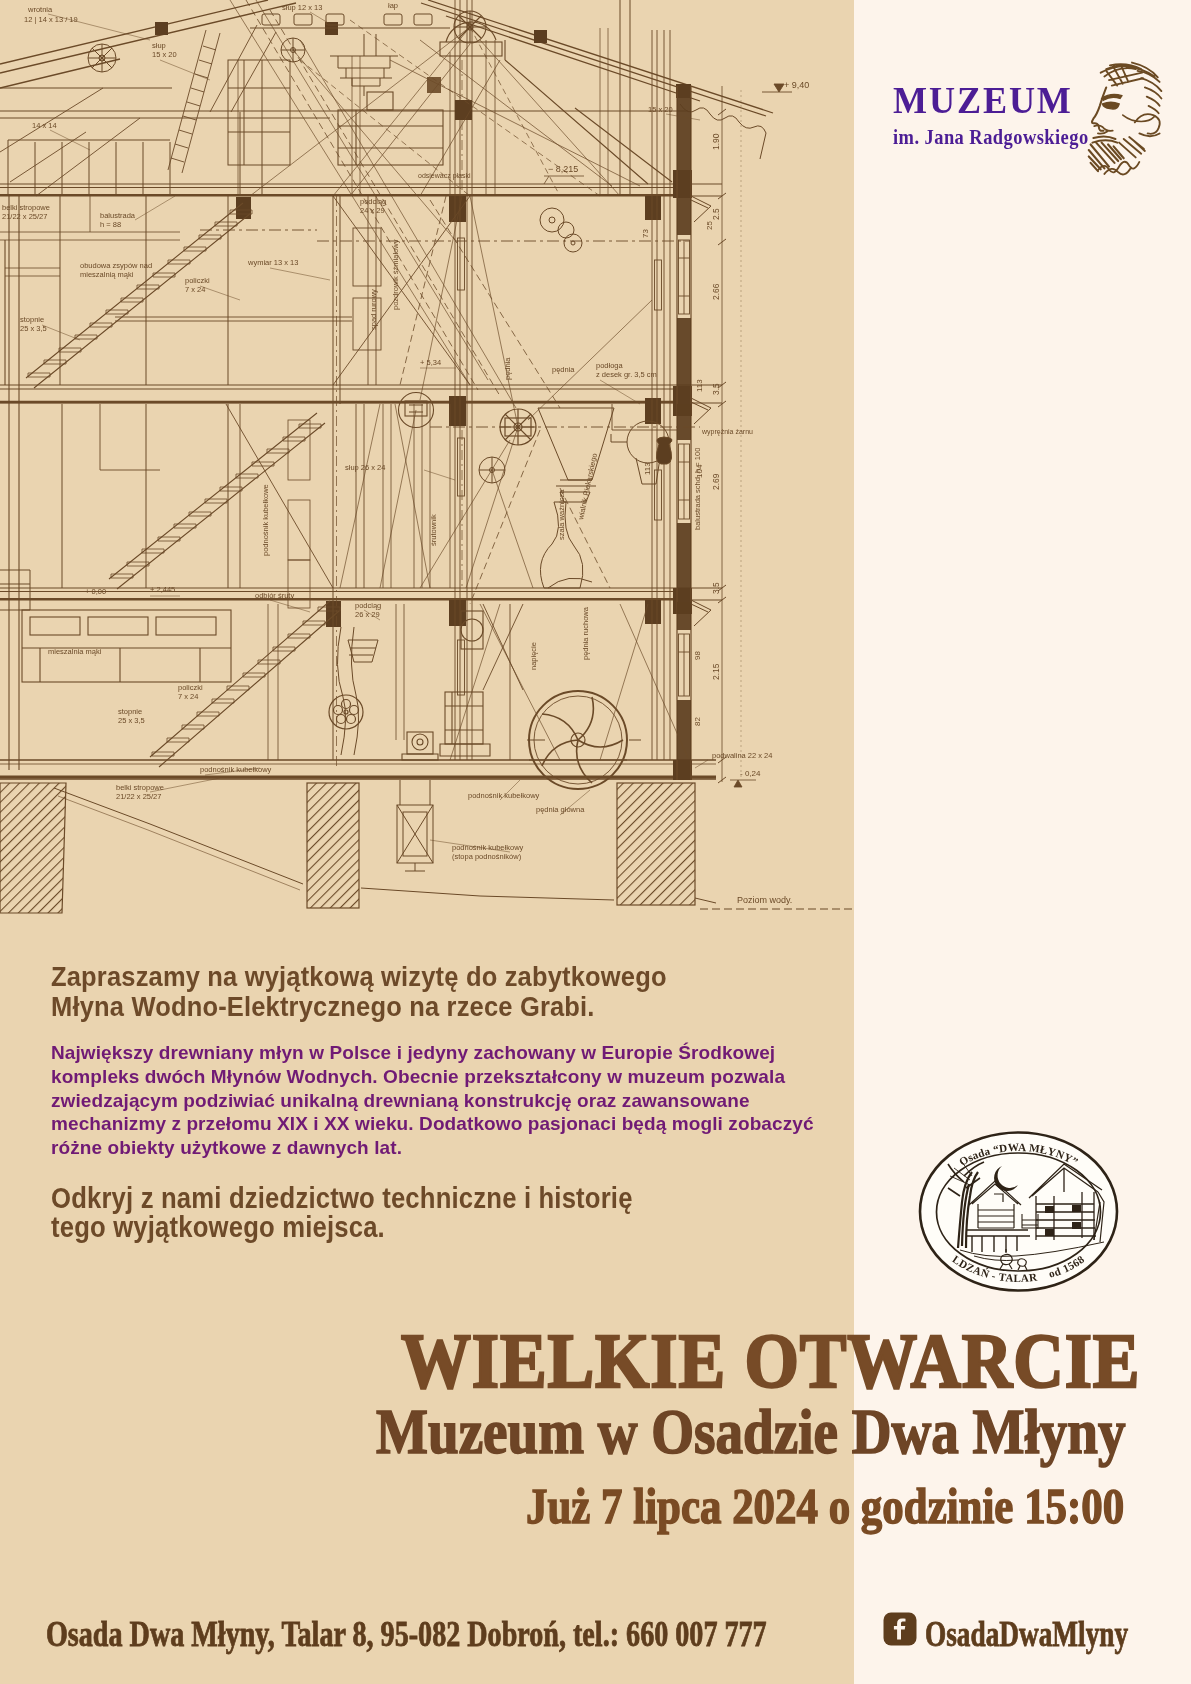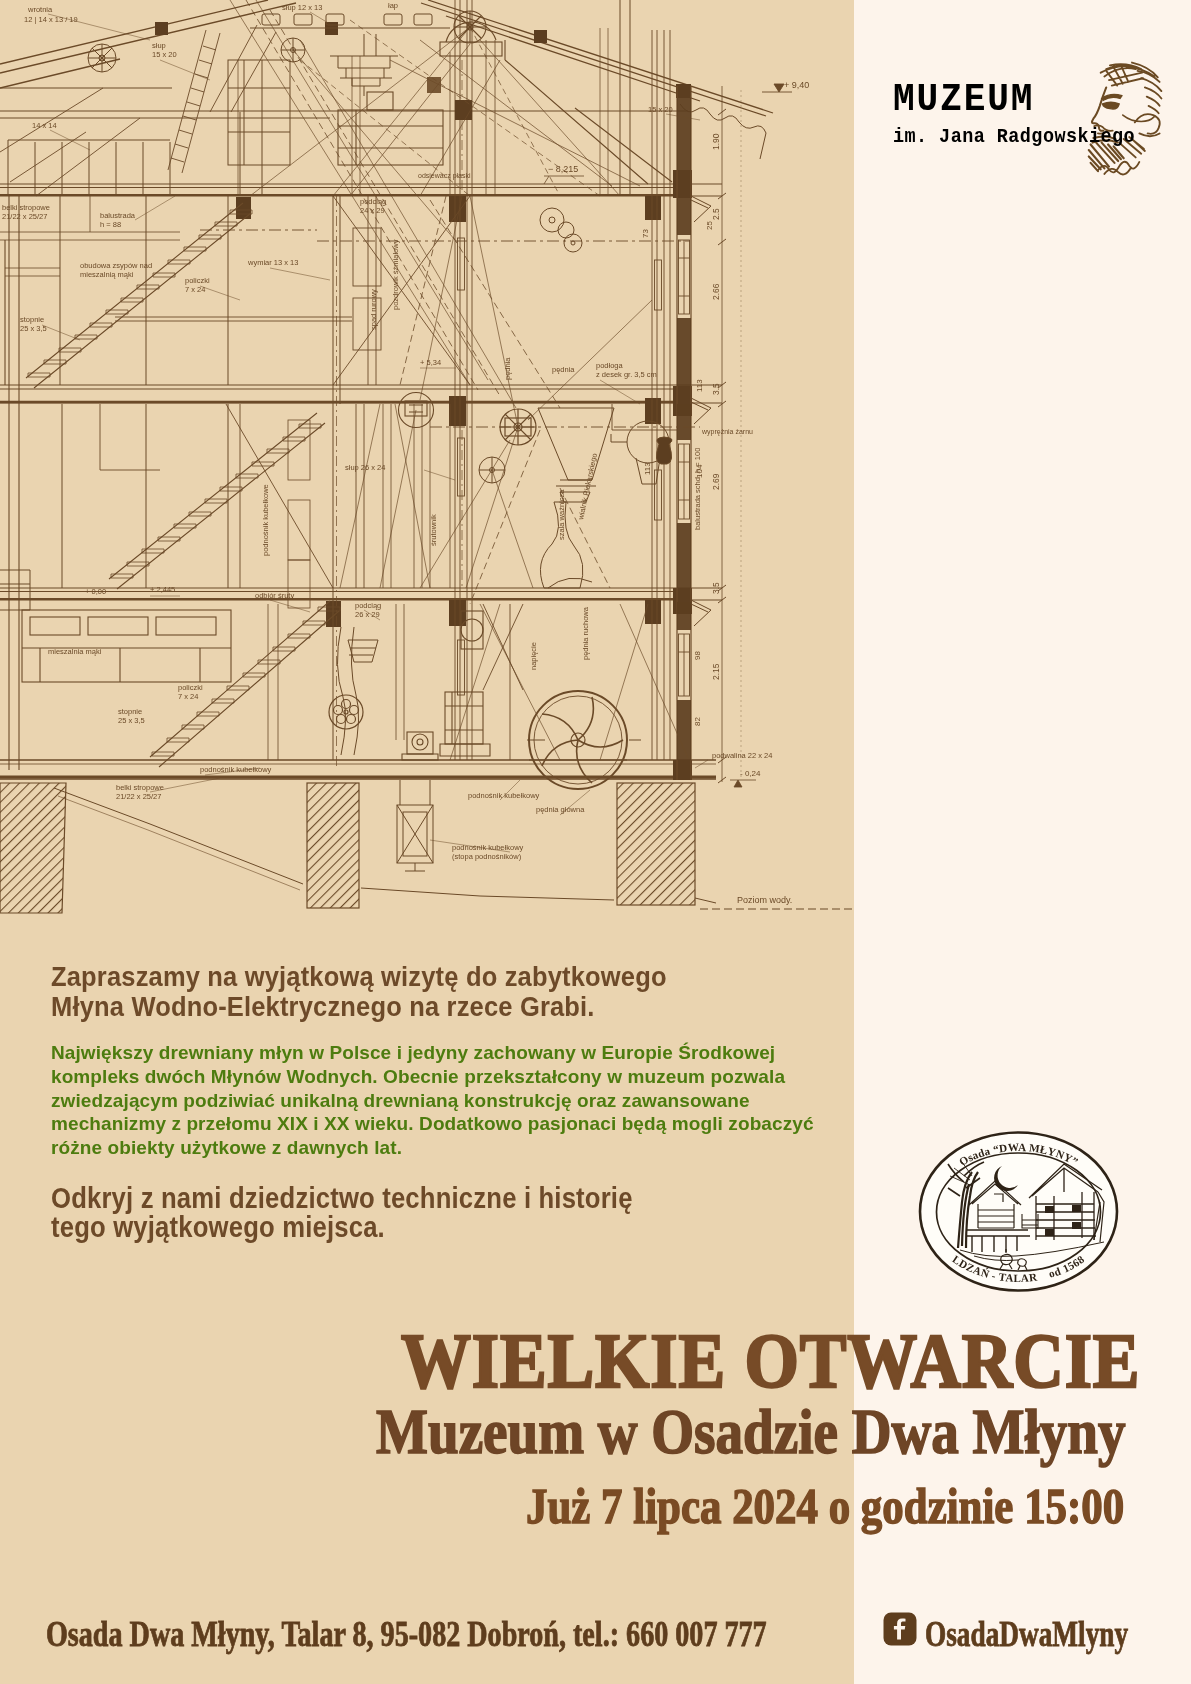--- a/index.html
+++ b/index.html
@@ -1,22 +1,22 @@
 <!DOCTYPE html>
 <html><head>
 <meta charset="utf-8">
 <style>
   html,body{margin:0;padding:0}
   body{width:1191px;height:1684px;position:relative;background:#fdf4eb;font-family:"Liberation Sans",sans-serif;overflow:hidden}
   .tan{position:absolute;left:0;top:0;width:854px;height:1684px;background:#ead4b0}
-  .muzeum{position:absolute;left:893px;top:81px;color:#000000;font-family:Liberation Mono, monospace}
+  .muzeum{position:absolute;left:893px;top:81px;color:#4c1d95;font-family:Liberation Serif, serif}
   .muzeum .big{font-size:38px;font-weight:bold;letter-spacing:2px;line-height:1;transform:scaleX(0.95);transform-origin:left}
   .muzeum .small{font-size:21px;font-weight:bold;margin-top:6px;letter-spacing:0.5px;transform:scaleX(0.88);transform-origin:left}
   .h1{position:absolute;left:51px;top:962px;width:740px;transform:scaleX(0.91);transform-origin:left;font-size:28px;font-weight:bold;color:#6d4a29;line-height:30px;letter-spacing:0.2px}
-  .para{position:absolute;left:51px;top:1041px;width:790px;font-size:19px;font-weight:bold;color:#4d7c0f;line-height:23.8px;letter-spacing:0.1px}
+  .para{position:absolute;left:51px;top:1041px;width:790px;font-size:19px;font-weight:bold;color:#701a75;line-height:23.8px;letter-spacing:0.1px}
   .h2{position:absolute;left:51px;top:1184px;width:740px;transform:scaleX(0.885);transform-origin:left;font-size:29px;font-weight:bold;color:#6d4a29;line-height:29px;letter-spacing:0.2px}
   .t1{position:absolute;right:51px;top:1316px;transform:scaleX(0.897);transform-origin:right;font-family:"Liberation Serif",serif;font-weight:bold;font-size:78px;color:#774b27;-webkit-text-stroke:2.4px #774b27;letter-spacing:1px;white-space:nowrap}
   .t2{position:absolute;right:66px;top:1396px;transform:scaleX(0.874);transform-origin:right;font-family:"Liberation Serif",serif;font-weight:bold;font-size:63px;color:#6e4526;-webkit-text-stroke:1.6px #6e4526;white-space:nowrap}
   .t3{position:absolute;right:67px;top:1477px;transform:scaleX(0.858);transform-origin:right;font-family:"Liberation Serif",serif;font-weight:bold;font-size:50px;color:#7a4b24;-webkit-text-stroke:1.4px #7a4b24;white-space:nowrap}
   .foot{position:absolute;left:46px;top:1613px;transform:scaleX(0.781);transform-origin:left;font-family:"Liberation Serif",serif;font-weight:bold;font-size:36px;color:#5e3d1d;-webkit-text-stroke:0.8px #5e3d1d;white-space:nowrap}
   .fb{position:absolute;left:925px;top:1613px;transform:scaleX(0.758);transform-origin:left;font-family:"Liberation Serif",serif;font-weight:bold;font-size:36px;color:#5e3d1d;-webkit-text-stroke:0.8px #5e3d1d;white-space:nowrap}
 </style>
 </head>
 <body>
 

